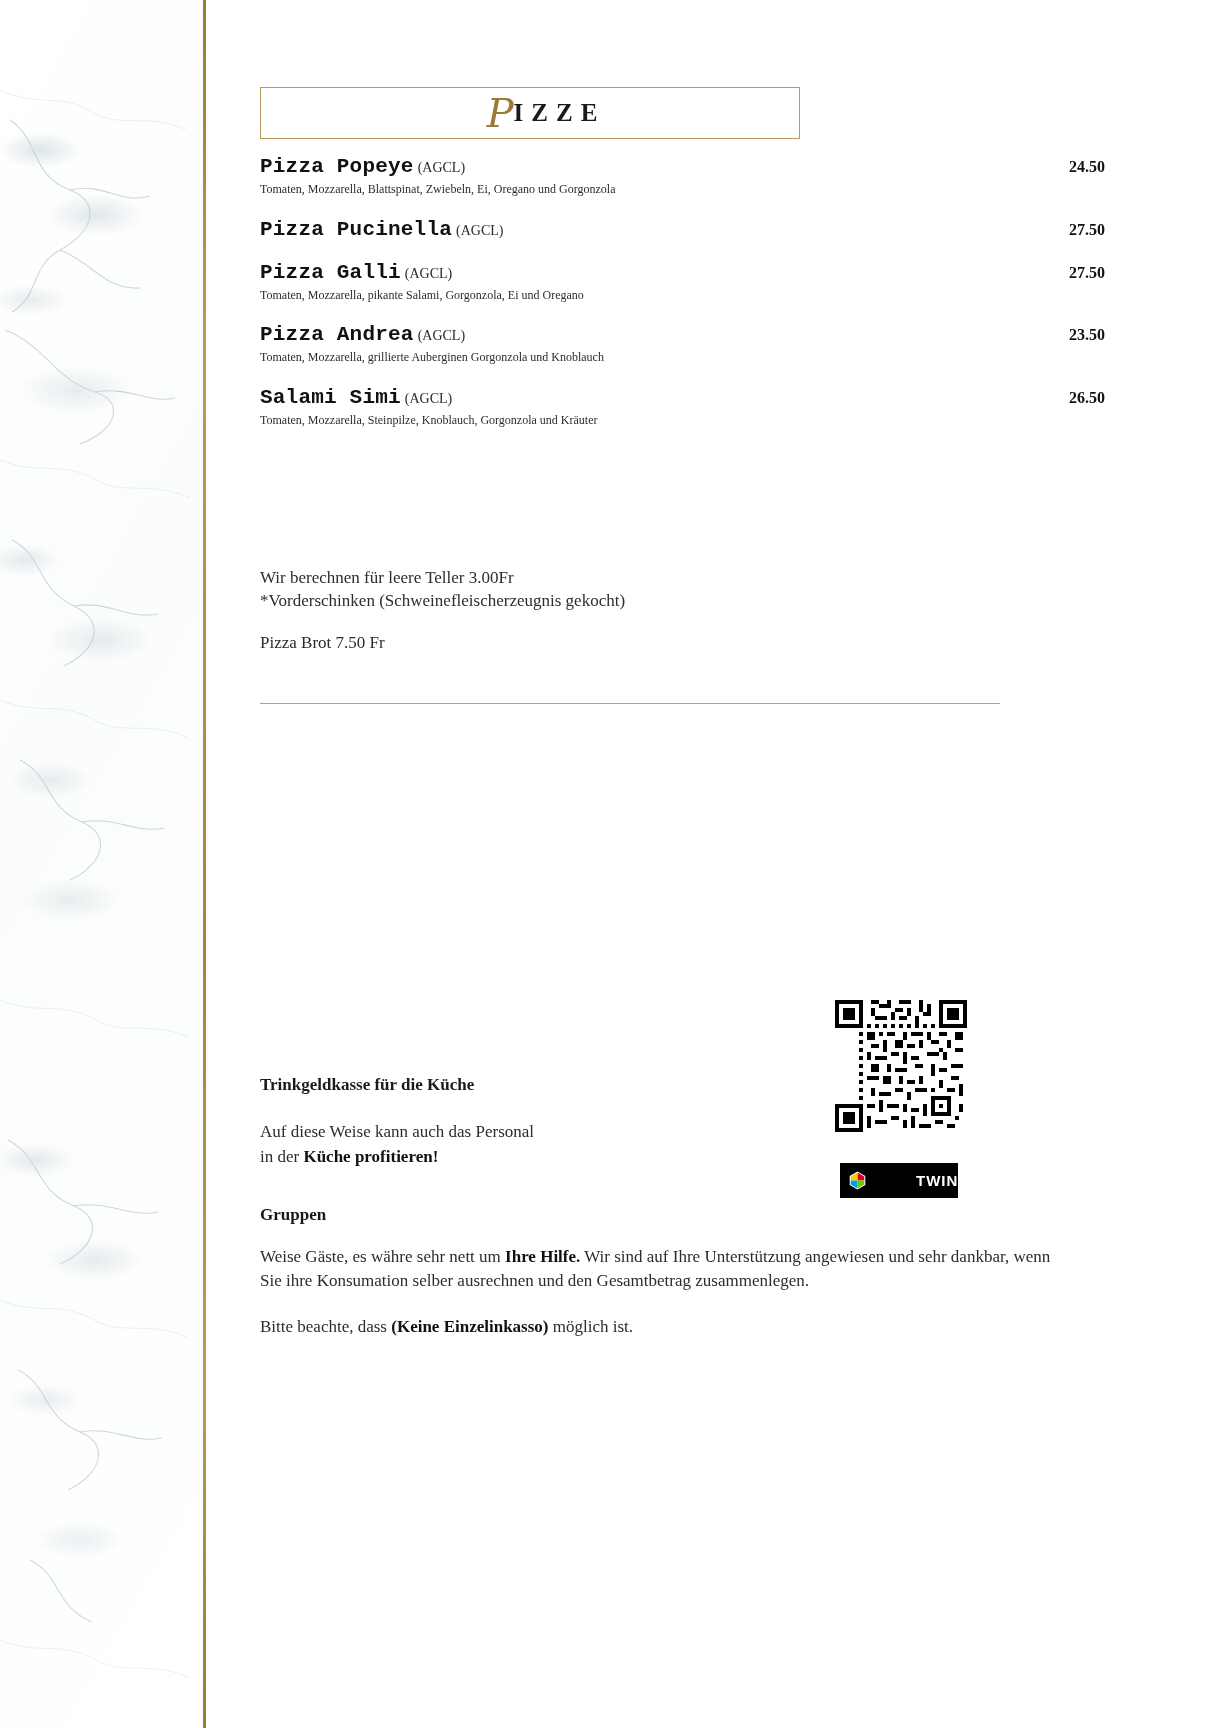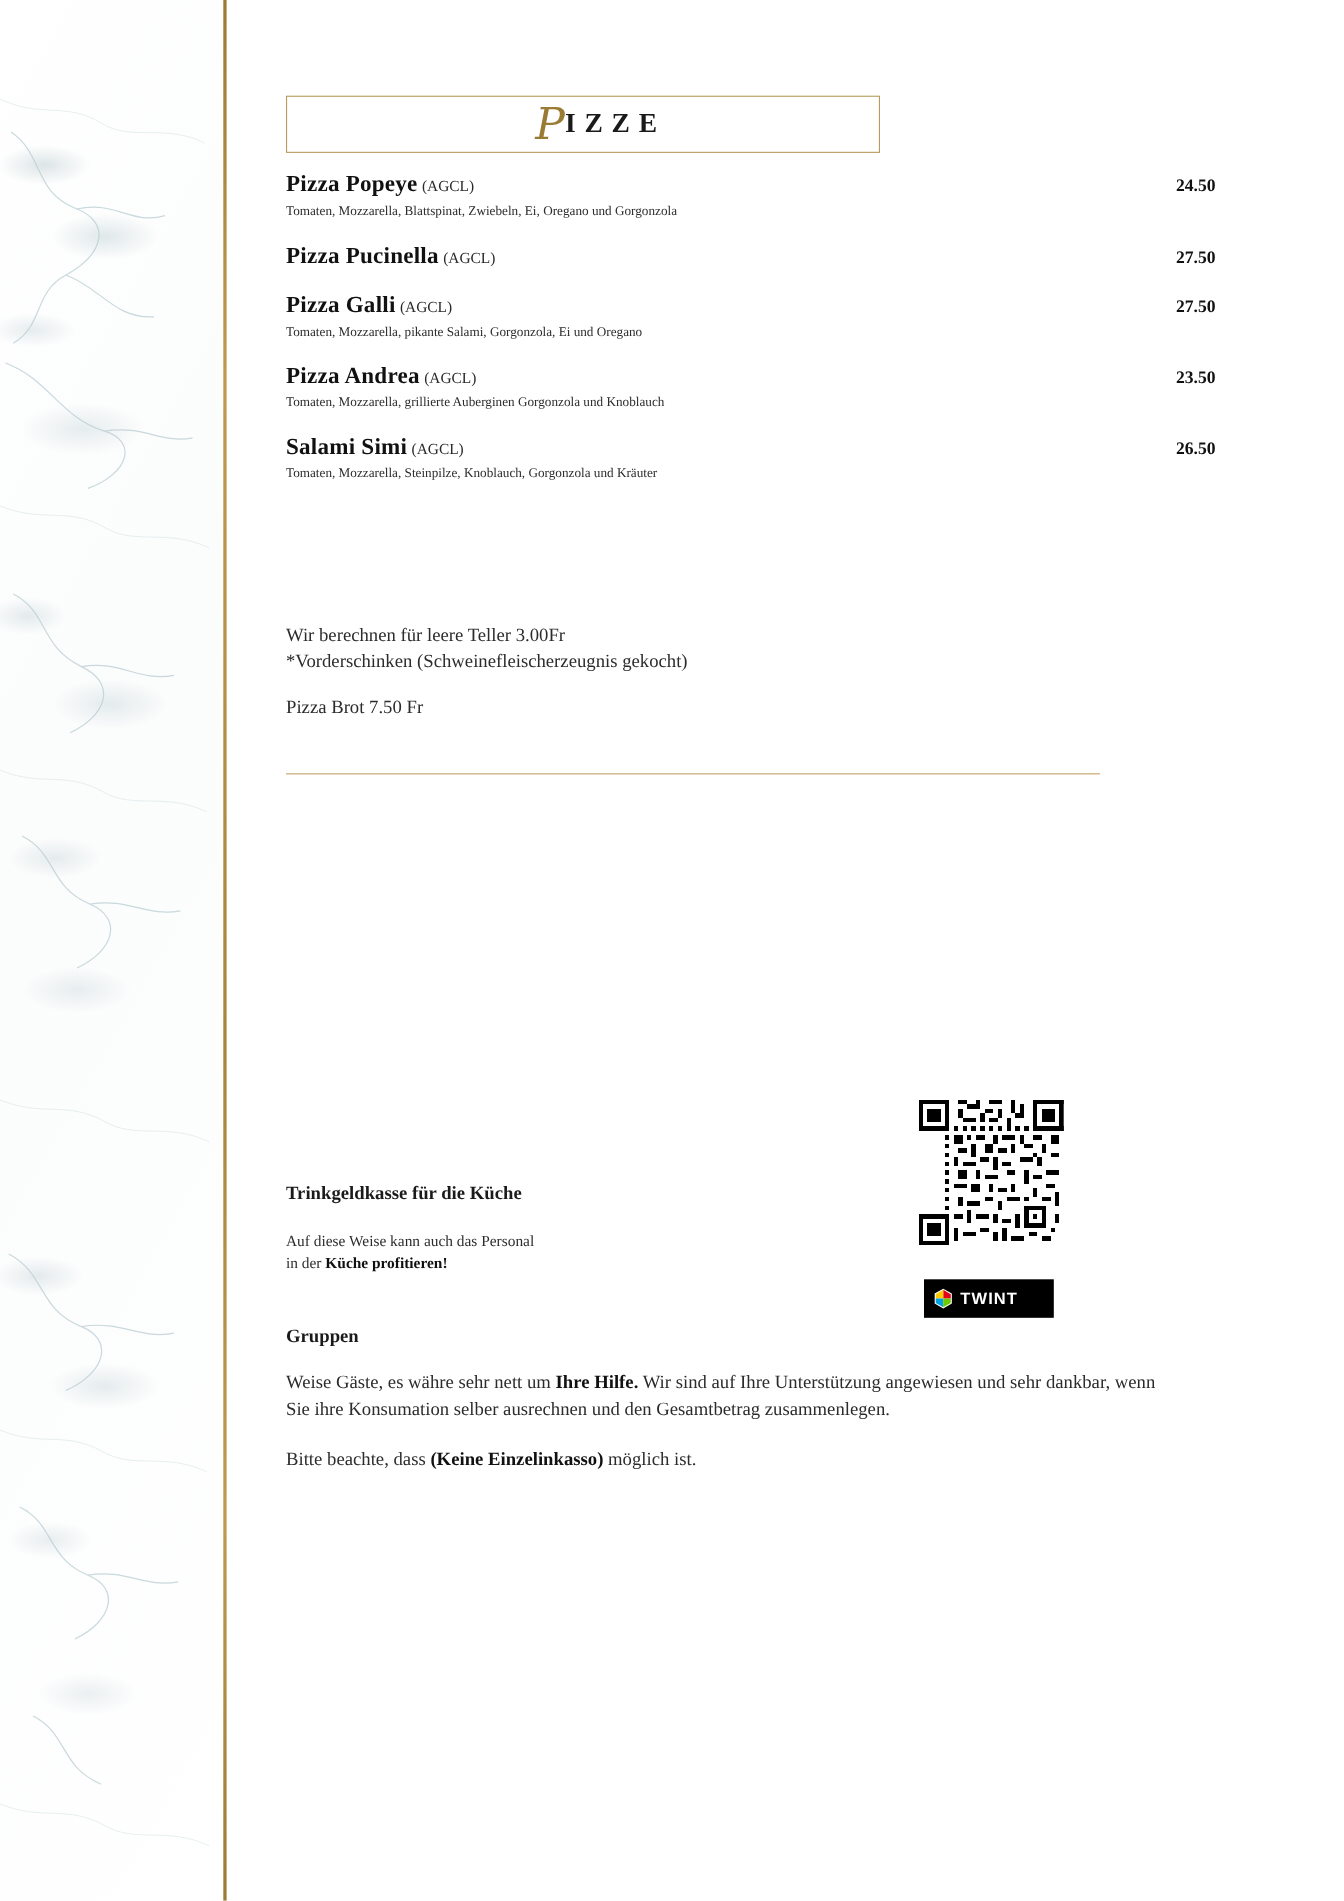--- a/index.html
+++ b/index.html
@@ -98,21 +98,21 @@
   }
   .item {
     margin-bottom: 20px;
   }
   .item-head {
     display: flex;
     align-items: baseline;
     justify-content: space-between;
   }
   .item-name {
-    font-family: Liberation Serif, serif;
+    font-family: Liberation Mono, monospace;
     font-weight: bold;
     font-size: 21px;
     color: #111111;
     letter-spacing: 0.2px;
   }
   .item-tag {
     font-family: "Liberation Serif", serif;
     font-size: 14px;
     color: #2a2a2a;
     font-weight: normal;
@@ -165,21 +165,21 @@
     font-family: "Liberation Serif", serif;
     font-weight: bold;
     font-size: 17px;
     color: #1a1a1a;
   }
   .tip-body {
     position: absolute;
     left: 55px;
     top: 1120px;
     font-family: "Liberation Serif", serif;
-    font-size: 14px;
+    font-size: 17px;
     color: #2c2c2c;
     line-height: 1.45;
     width: 420px;
   }
   .tip-body b {
     font-weight: bold;
     color: #111;
   }
 
   .qr {
@@ -206,20 +206,21 @@
     width: 17px;
     height: 19px;
     position: relative;
   }
   .twint-word {
     color: #ffffff;
     font-family: "Liberation Sans", sans-serif;
     font-weight: bold;
     font-size: 15px;
     letter-spacing: 1px;
+    margin-left: 43px;
   }
 
   .group-title {
     position: absolute;
     left: 55px;
     top: 1205px;
     font-family: "Liberation Serif", serif;
     font-weight: bold;
     font-size: 17px;
     color: #1a1a1a;

